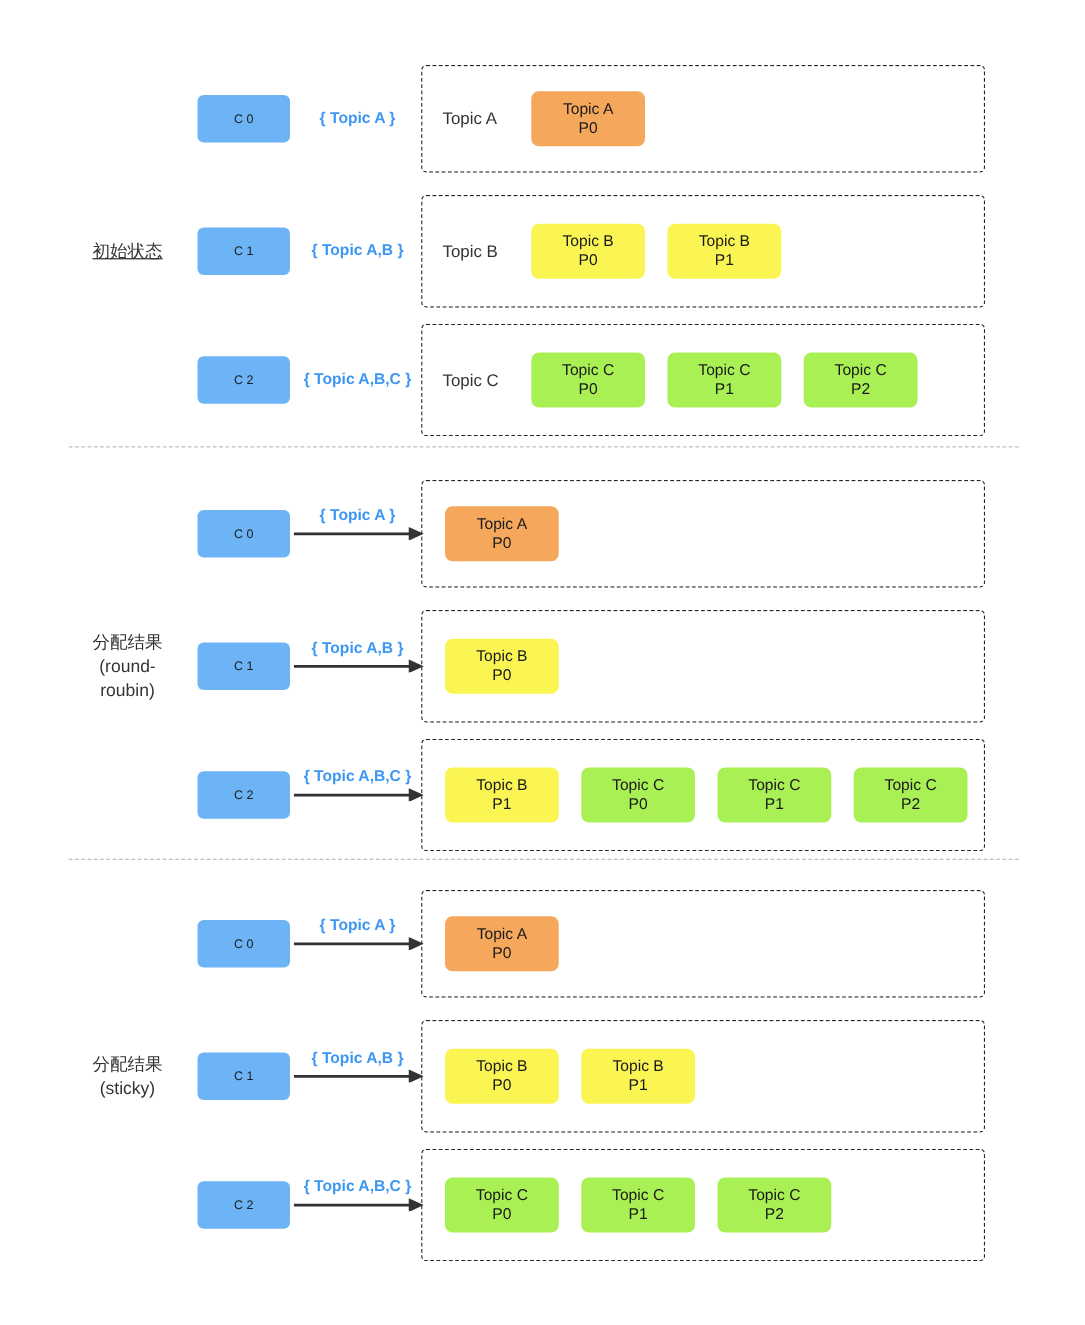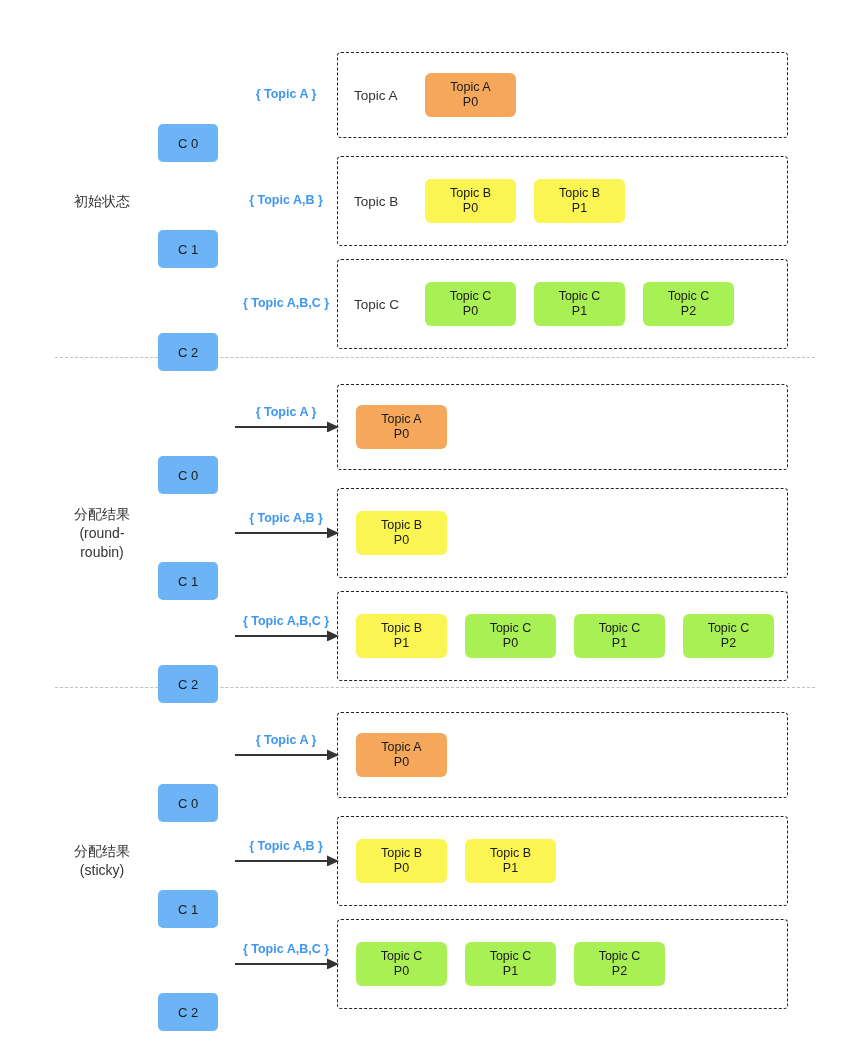--- a/index.html
+++ b/index.html
@@ -29,31 +29,30 @@
     text-align: center;
     font-size: 14px;
     line-height: 19px;
     color: #333333;
     white-space: pre-line;
   }
 
   
   .consumer {
     position: absolute;
-    width: 60px;
+    width: 74px;
     height: 38px;
     background: #6cb4f5;
     border-radius: 5px;
     display: flex;
     align-items: center;
     justify-content: center;
-    font-size: 13px;
+    font-size: 10px;
     color: #1a1a1a;
     box-sizing: border-box;
-    margin-top: 48px;
   }
 
   
   .subscription {
     position: absolute;
     font-size: 12.5px;
     color: #3d97f2;
     white-space: nowrap;
     text-align: center;
     font-weight: bold;
@@ -111,21 +110,21 @@
     height: 0;
     border-top: 1.5px dashed #bfbfbf;
   }
 </style>
 </head>
 <body>
 
 <div class="canvas">
     <div class="divider" style="left: 55px; top: 357px; width: 760px;"></div>
     <div class="divider" style="left: 55px; top: 687px; width: 760px;"></div>
-    <div class="section-label" style="left: 42px; top: 201px; transform: translateY(-50%);">初始状态</div>
+    <div class="section-label" style="left: 42px; top: 201px; transform: translateY(-50%); text-decoration: underline;">初始状态</div>
     <div class="consumer" style="left: 158px; top: 76px;">
       <span>C 0</span>
     </div>
     <div class="subscription" style="left: 235px; width: 102px; top: 87px;">{ Topic A }</div>
     <div class="topic-box" style="left: 337px; top: 52px; width: 451px; height: 86px;">
       <div class="topic-name">Topic A</div>
     </div>
     <div class="partition p-a" style="left: 425px; top: 73px;">
       <span class="p-line">Topic A</span>
       <span class="p-line">P0</span>

